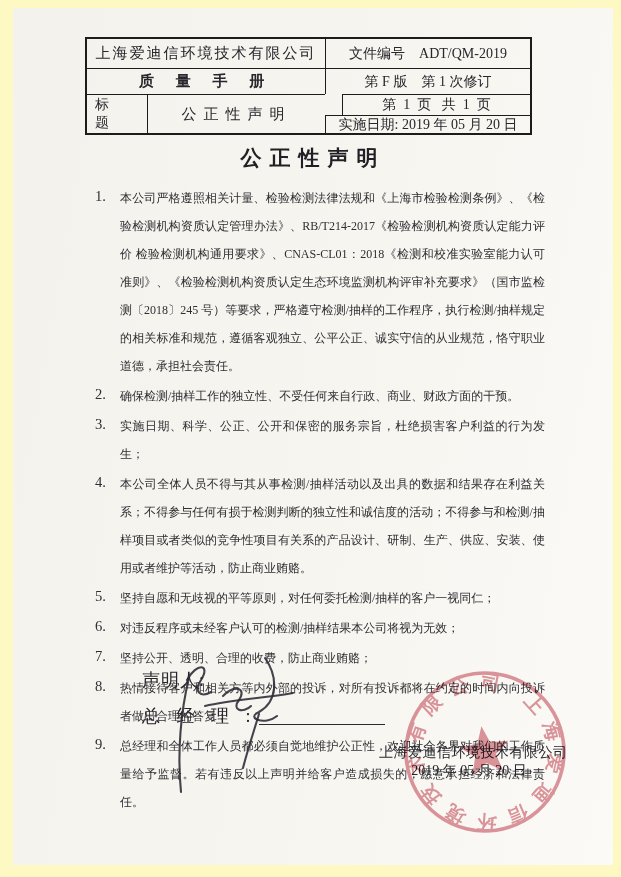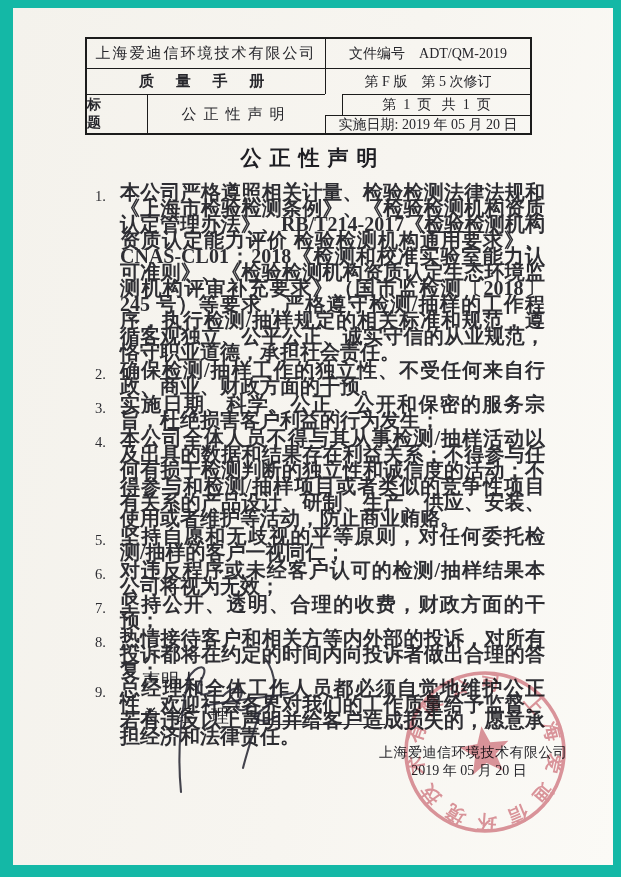--- a/index.html
+++ b/index.html
@@ -1,52 +1,52 @@
 <!DOCTYPE html>
 <html><head>
 <meta charset="utf-8">
 <style>
   html,body { margin:0; padding:0; }
   body { width:621px; height:877px; font-family:"Liberation Serif","DejaVu Serif",serif; }
-  .frame { position:relative; width:621px; height:877px; background:#14b8a6; overflow:hidden; }
+  .frame { position:relative; width:621px; height:877px; background:#fef9c3; overflow:hidden; }
   .page {
     position:absolute; left:13px; top:8px; width:600px; height:857px;
     background:linear-gradient(100deg,#f4f2ec 0%,#f7f5f0 55%,#fbfaf6 100%);
     color:#2e2e33; overflow:hidden;
   }
 
   
   .htable {
     position:absolute; left:72px; top:29px; width:447px; height:98px;
     display:grid; grid-template-columns:60px 178px 1fr; grid-template-rows:29px 26px 21px 1fr;
     border:2px solid #1c1c1c; box-sizing:border-box; font-size:14px; color:#26262b;
   }
   .htable .c { display:flex; align-items:center; justify-content:center; overflow:hidden; box-sizing:border-box; }
   .bl { border-left:1.5px solid #1c1c1c; }
   .bt { border-top:1.5px solid #1c1c1c; }
   .cell-company { grid-column:1/3; grid-row:1; font-size:15px; letter-spacing:2px; }
   .cell-docno   { grid-column:3; grid-row:1; gap:14px; }
   .cell-manual  { grid-column:1/3; grid-row:2; font-weight:bold; font-size:15px; letter-spacing:9px;text-align:right; }
   .cell-version { grid-column:3; grid-row:2; white-space:pre; }
-  .cell-titlelabel { grid-column:1; grid-row:3/5; letter-spacing:10px; padding-left:0; justify-content:flex-start;font-weight:bold; }
+  .cell-titlelabel { grid-column:1; grid-row:3/5; letter-spacing:10px; padding-left:8px; justify-content:flex-start; }
   .cell-title   { grid-column:2; grid-row:3/5; font-size:15px; letter-spacing:7px; }
   .cell-pageinfo{ grid-column:3; grid-row:3; white-space:pre;margin-left:17px; }
   .cell-date    { grid-column:3; grid-row:4; white-space:pre; }
 
   
   .doc-title {
     position:absolute; left:0; top:136px; width:600px; text-align:center;
     font-size:21px; font-weight:bold; letter-spacing:8px; color:#1f1f24;
   }
 
   
   .clauses { position:absolute; left:82px; top:176px; width:450px; margin:0; padding:0; list-style:none; }
   .clauses li { display:flex; margin:0 0 2px 0; }
   .clauses .num { width:25px; flex:none; font-size:14.6px; line-height:24px; }
-  .clauses .txt { flex:1; font-size:20px; line-height:16px; text-align:justify;font-weight:bold; }
+  .clauses .txt { flex:1; font-size:12px; line-height:28px; text-align:justify; }
 
   
   .sig-block { position:absolute; left:82px; top:660px; font-size:18px; color:#26262b;margin-left:47px; }
   .sig-row1 { letter-spacing:1px; }
   .sig-row2 { margin-top:12px; letter-spacing:6px; display:flex; align-items:center; }
   .sigline { display:inline-block; width:126px; border-bottom:1.5px solid #2a2a30; height:16px; margin-left:2px; }
 
   .signature-svg { position:absolute; left:118px; top:642px; z-index:3; }
   .signature-svg path { fill:none; stroke:#2a2a35; stroke-width:2.1; stroke-linecap:round; opacity:.88; }
 
@@ -68,21 +68,21 @@
 <div class="frame">
   <div class="page">
 
     <div class="htable">
       <div class="c cell-company">上海爱迪信环境技术有限公司</div>
       <div class="c cell-docno bl">
         <span>文件编号</span>
         <span>ADT/QM-2019</span>
       </div>
       <div class="c cell-manual bt">质 量 手 册</div>
-      <div class="c cell-version bl bt">第 F 版    第 5 次修订</div>
+      <div class="c cell-version bl bt">第 F 版    第 1 次修订</div>
       <div class="c cell-titlelabel bt">标 题</div>
       <div class="c cell-title bl bt">公正性声明</div>
       <div class="c cell-pageinfo bl bt">第  1  页   共  1  页</div>
       <div class="c cell-date bl bt">实施日期: 2019 年 05 月 20 日</div>
     </div>
 
     <div class="doc-title">公正性声明</div>
 
     <ol class="clauses">
       <li>
@@ -104,21 +104,21 @@
       <li>
           <span class="num">5.</span>
           <span class="txt">坚持自愿和无歧视的平等原则，对任何委托检测/抽样的客户一视同仁；</span>
         </li>
       <li>
           <span class="num">6.</span>
           <span class="txt">对违反程序或未经客户认可的检测/抽样结果本公司将视为无效；</span>
         </li>
       <li>
           <span class="num">7.</span>
-          <span class="txt">坚持公开、透明、合理的收费，财政方面的干预；</span>
+          <span class="txt">坚持公开、透明、合理的收费，防止商业贿赂；</span>
         </li>
       <li>
           <span class="num">8.</span>
           <span class="txt">热情接待客户和相关方等内外部的投诉，对所有投诉都将在约定的时间内向投诉者做出合理的答复；</span>
         </li>
       <li>
           <span class="num">9.</span>
           <span class="txt">总经理和全体工作人员都必须自觉地维护公正性，欢迎社会各界对我们的工作质量给予监督。若有违反以上声明并给客户造成损失的，愿意承担经济和法律责任。</span>
         </li>
     </ol>

